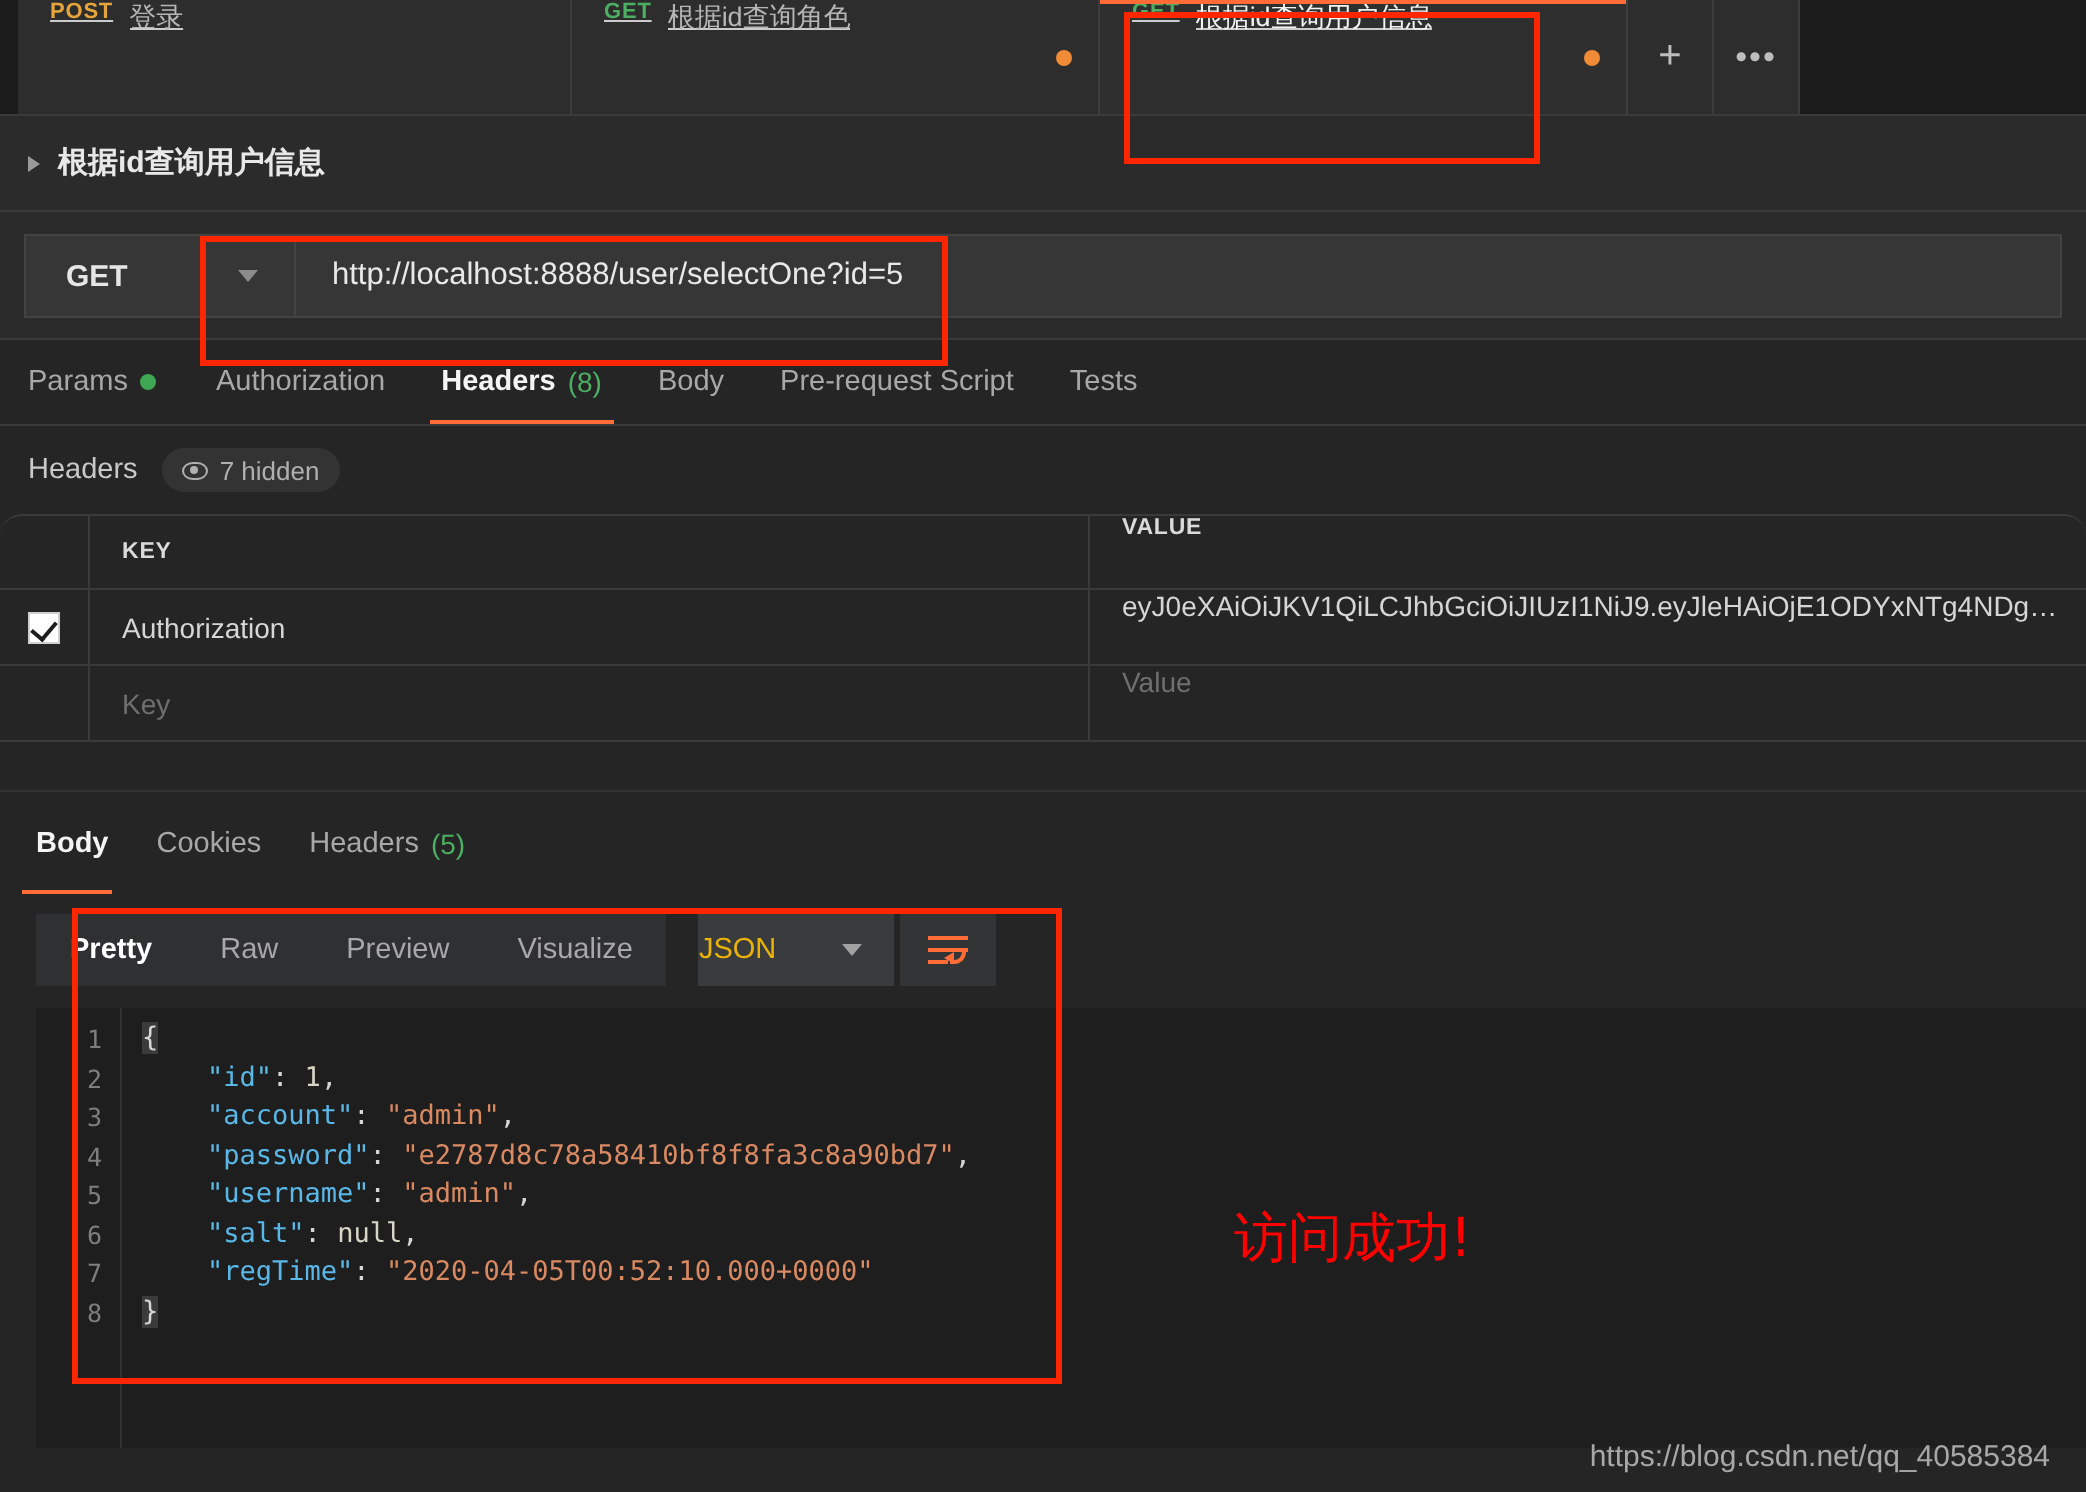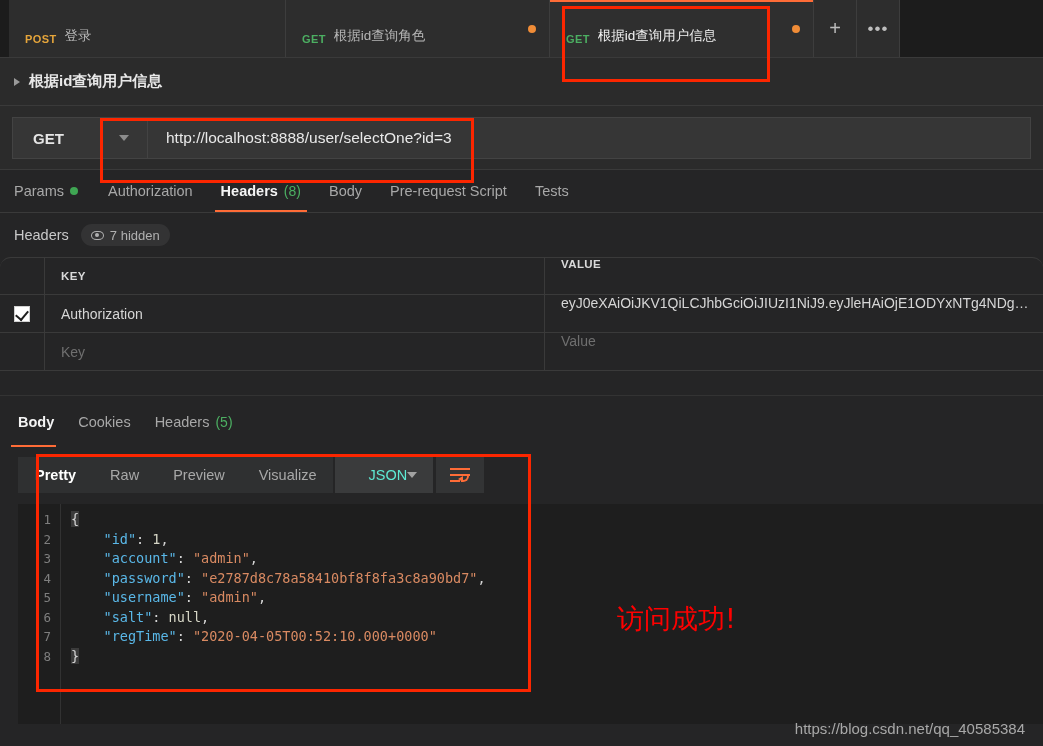--- a/index.html
+++ b/index.html
@@ -19,26 +19,27 @@
   
   .tabstrip {
     position: absolute; left: 0; top: 0;
     width: 1043px; height: 58px;
     background: #1c1c1c;
     border-bottom: 1px solid #3a3a3a;
     display: flex; align-items: stretch;
   }
   .tab {
     position: relative;
-    display: flex; align-items: flex-end;
-    padding: 12px 16px;
+    display: flex; align-items: flex-start;
+    padding: 0 16px;
     background: #2d2d2d;
     border-right: 1px solid #3d3d3d;
     min-width: 0;
     white-space: nowrap;
+    text-decoration: underline;
   }
   .tab.first { margin-left: 9px; }
   .tab-w1 { width: 277px; }
   .tab-w2 { width: 264px; }
   .tab-w3 { width: 264px; }
   .tab.active { background: #2f2f2f; }
   .tab.active::before {
     content: ""; position: absolute; left: 0; right: 0; top: 0;
     height: 2px; background: #ff6c37;
   }
@@ -277,23 +278,23 @@
     padding: 0 17px;
     background: #2f3031;
     font-size: 14.5px; color: #a8a8a8;
   }
   .vtab.active { color: #ffffff; font-weight: bold; align-items: center; }
   .fmt-select {
     position: relative;
     width: 98px;
     background: #3a3b3c;
     display: flex; align-items: center;
-    padding-left: 33px;
-    margin-left: 2px;
-    font-size: 14.5px; color: #5eead4;
+    padding-left: 0;
+    margin-left: 16px;
+    font-size: 14.5px; color: #eab308;
   }
   .fmt-select .caret-down { right: 16px; border-top-color: #a2a2a2; }
   .wrap-btn {
     width: 48px; margin-left: 3px;
     background: #333435;
     display: flex; align-items: center; justify-content: center;
   }
   .wrap-icon { width: 20px; height: 15px; position: relative; }
   .wrap-icon i {
     position: absolute; left: 0; height: 2px; background: #ff6c37; display: block;
@@ -405,21 +406,21 @@
     <span class="req-name-text">根据id查询用户信息</span>
   </div>
 
   <div class="urlbar-row">
     <div class="urlbar">
       <div class="method-box">
         <span class="method-label">GET</span>
         <span class="caret-down"></span>
       </div>
       <div class="url-input">
-        <span class="url-text">http://localhost:8888/user/selectOne?id=3</span>
+        <span class="url-text">http://localhost:8888/user/selectOne?id=5</span>
       </div>
     </div>
   </div>
 
   <div class="subtabs">
     <div class="subtab">
       <span>Params</span>
       <span class="dot-green"></span>
     </div>
     <div class="subtab">

